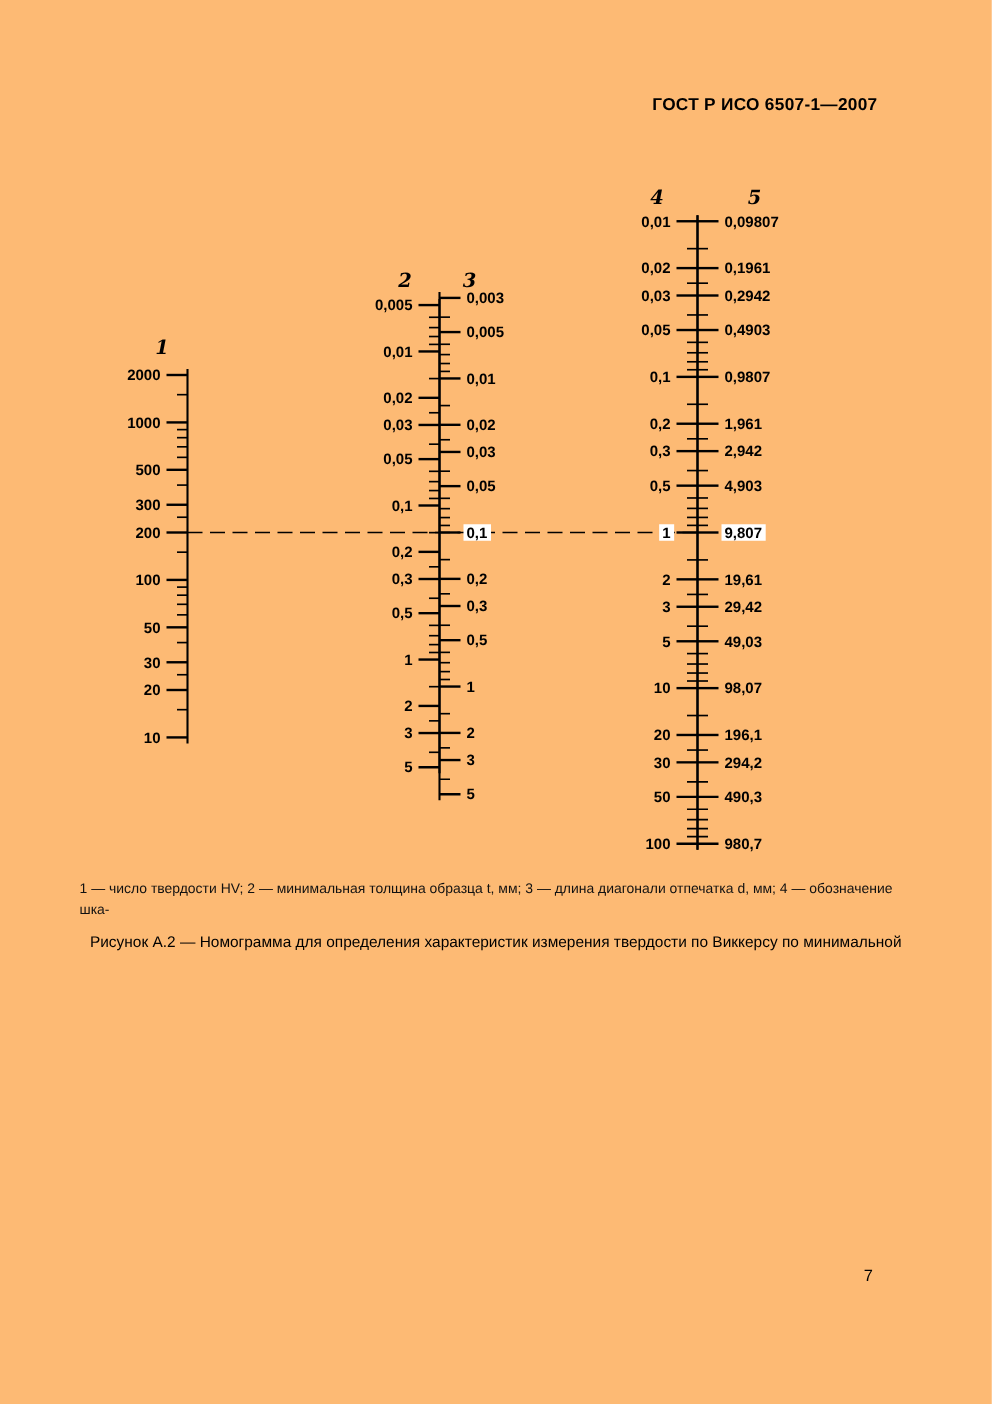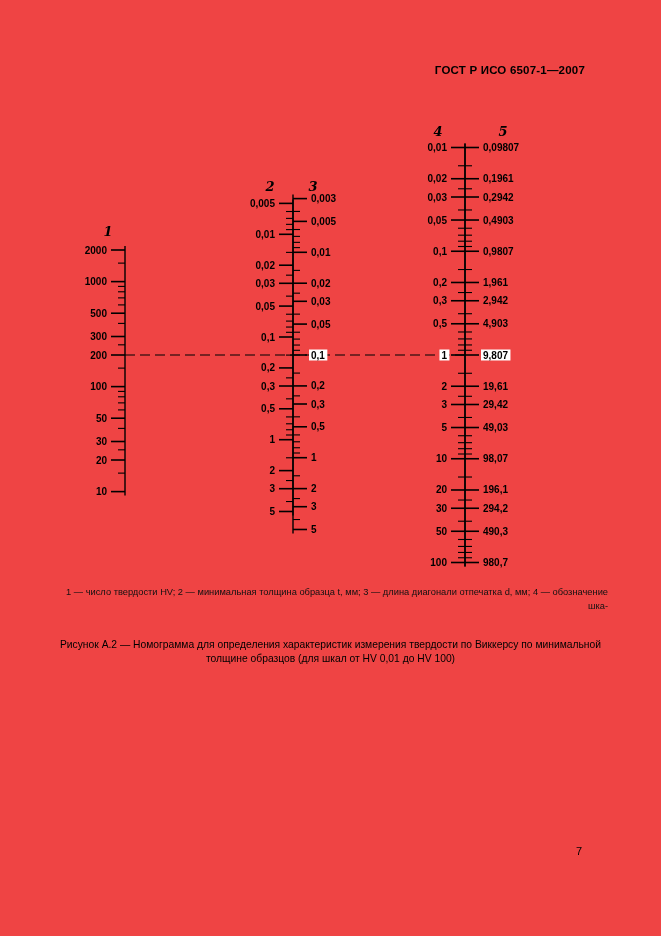--- a/index.html
+++ b/index.html
@@ -6,21 +6,21 @@
   html, body { width: 661px; height: 936px; }
   body {
     background: #ffffff;
     color: #000;
     font-family: "Liberation Sans", sans-serif;
   }
   .page {
     position: relative;
     width: 661px;
     height: 936px;
-    background: #ef4444;
+    background: #fdba74;
     overflow: hidden;
   }
   .doc-header {
     position: absolute;
     top: 64px;
     right: 76px;
     font-size: 11.5px;
     font-weight: bold;
     letter-spacing: 0.2px;
   }
@@ -40,35 +40,34 @@
     font-size: 13px;
     font-style: italic;
     font-weight: bold;
     fill: #000;
   }
   .legend {
     position: absolute;
     top: 585px;
     left: 53px;
     width: 555px;
-    text-align: right;
+    text-align: left;
     font-size: 9.3px;
     line-height: 14px;
     color: #111;
   }
   .fig-caption {
     position: absolute;
     top: 622px;
     left: 38px;
     width: 585px;
     text-align: center;
     font-size: 10.3px;
     line-height: 14px;
     color: #000;
-    margin-top: 16px;
   }
   .page-number {
     position: absolute;
     top: 845px;
     right: 79px;
     font-size: 11px;
   }
 </style>
 </head>
 <body>
@@ -359,18 +358,17 @@
         <text x="503" y="136" text-anchor="middle" class="scale-header">5</text>
       </g>
     </svg>
 
   <div class="legend">
     <div>1 — число твердости HV; 2 — минимальная толщина образца t, мм; 3 — длина диагонали отпечатка d, мм; 4 — обозначение шка-</div>
   </div>
 
   <div class="fig-caption">
     <div>Рисунок А.2 — Номограмма для определения характеристик измерения твердости по Виккерсу по минимальной</div>
-    <div>толщине образцов (для шкал от HV 0,01 до HV 100)</div>
   </div>
 
   <div class="page-number">7</div>
 
 </div>
 
 </body></html>

